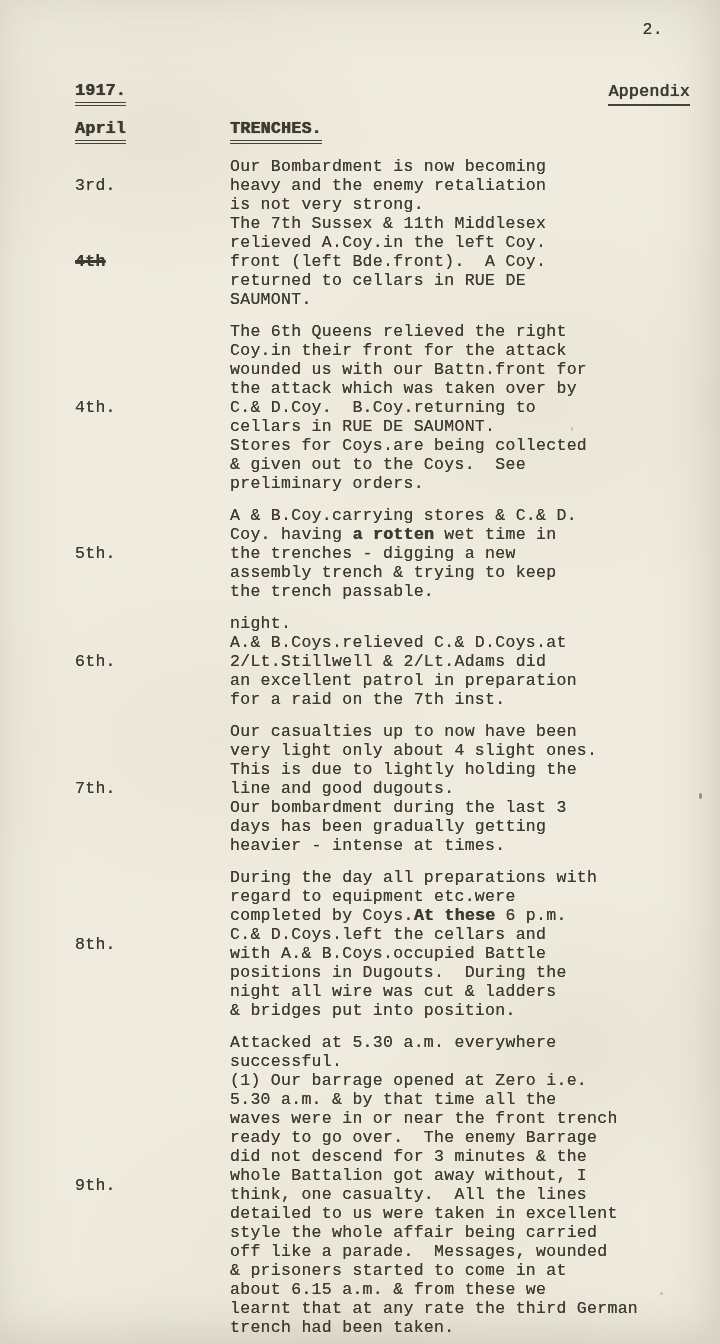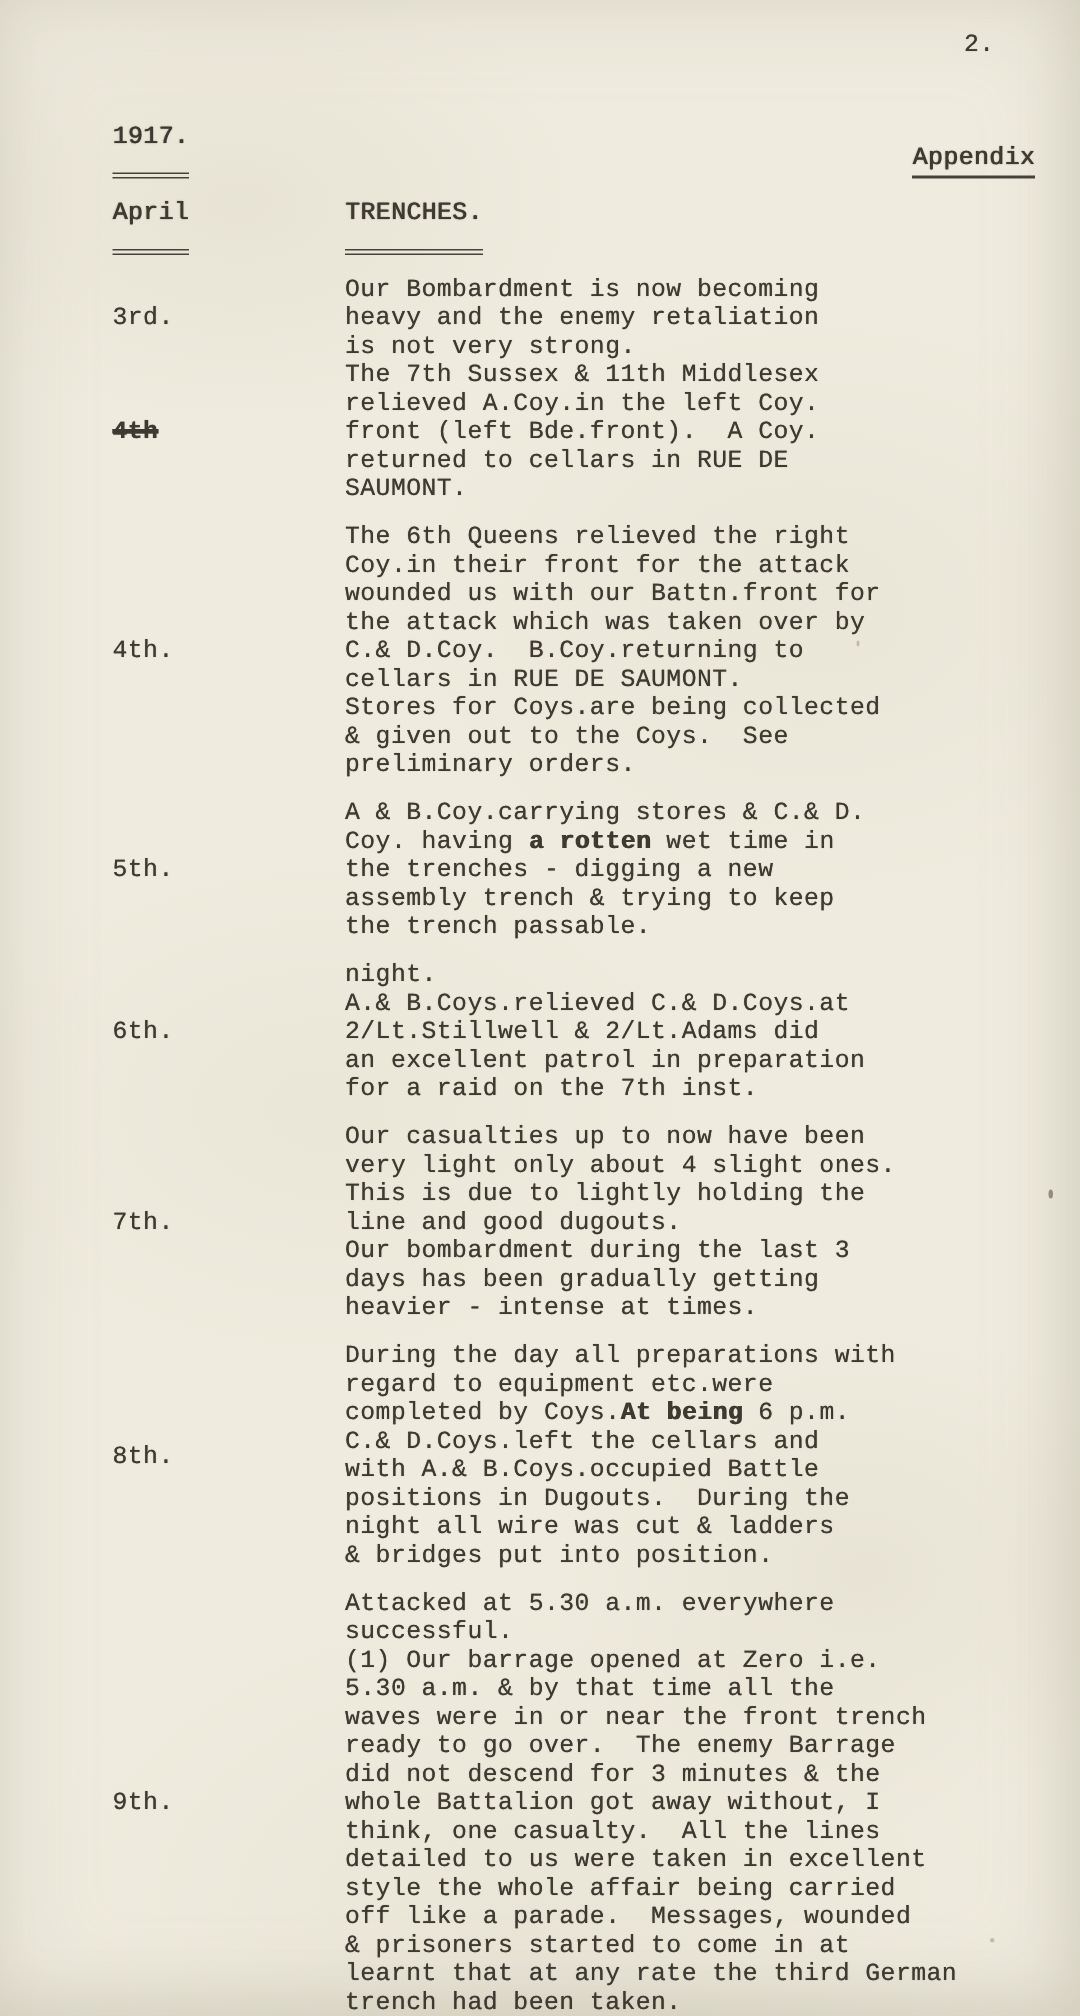--- a/index.html
+++ b/index.html
@@ -21,21 +21,21 @@
       #efecdf;
     box-shadow: inset 0 0 70px rgba(152,142,118,0.20), inset -10px -12px 34px rgba(152,142,118,0.16);
     font-size:16.5px;line-height:19px;letter-spacing:0.3px;
     text-shadow:0 0 0.5px rgba(62,58,49,0.85);
   }
   .page-number-row{text-align:right;padding-right:27px;margin-bottom:42px;}
   .header-row{display:flex;justify-content:space-between;align-items:flex-end;margin-bottom:13px;}
   .subheader-row{display:flex;margin-bottom:13px;}
   .date-col{width:155px;flex-shrink:0;}
   .heavy{text-shadow:0.5px 0 0 currentColor, 0 0 1px rgba(62,58,49,0.7);}
-  .u-double{border-bottom:4px double #46423a;padding-bottom:15px;}
+  .u-double{border-bottom:4px double #46423a;padding-bottom:2px;font-weight:bold;}
   .u-single{border-bottom:2px solid #46423a;padding-bottom:3px;margin-left:28px;}
   .entry{display:flex;margin-bottom:13px;align-items:center;}
   .entry.no-gap{margin-bottom:0;}
   .entry-date{width:155px;flex-shrink:0;}
   .entry-line{white-space:pre;}
   .struck{text-decoration:line-through;text-decoration-thickness:2.5px;font-weight:700;}
   .overtyped{font-weight:700;text-shadow:0.6px 0 0 currentColor;}
   .speck{position:absolute;background:rgba(80,72,58,0.55);border-radius:50%;}
   .speck.s1{left:699px;top:793px;width:3px;height:6px;}
   .speck.s2{left:660px;top:1292px;width:3px;height:3px;opacity:.5;}
@@ -125,21 +125,21 @@
           <div class="entry-line">Our bombardment during the last 3</div>
           <div class="entry-line">days has been gradually getting</div>
           <div class="entry-line">heavier - intense at times.</div>
         </div>
       </div>
       <div class="entry">
         <div class="entry-date">8th.</div>
         <div class="entry-body">
           <div class="entry-line">During the day all preparations with</div>
           <div class="entry-line">regard to equipment etc.were</div>
-          <div class="entry-line">completed by Coys.<span class="overtyped">At being</span> 6 p.m.</div>
+          <div class="entry-line">completed by Coys.<span class="overtyped">At these</span> 6 p.m.</div>
           <div class="entry-line">C.&amp; D.Coys.left the cellars and</div>
           <div class="entry-line">with A.&amp; B.Coys.occupied Battle</div>
           <div class="entry-line">positions in Dugouts.  During the</div>
           <div class="entry-line">night all wire was cut &amp; ladders</div>
           <div class="entry-line">&amp; bridges put into position.</div>
         </div>
       </div>
       <div class="entry">
         <div class="entry-date">9th.</div>
         <div class="entry-body">
@@ -149,20 +149,21 @@
           <div class="entry-line">5.30 a.m. &amp; by that time all the</div>
           <div class="entry-line">waves were in or near the front trench</div>
           <div class="entry-line">ready to go over.  The enemy Barrage</div>
           <div class="entry-line">did not descend for 3 minutes &amp; the</div>
           <div class="entry-line">whole Battalion got away without, I</div>
           <div class="entry-line">think, one casualty.  All the lines</div>
           <div class="entry-line">detailed to us were taken in excellent</div>
           <div class="entry-line">style the whole affair being carried</div>
           <div class="entry-line">off like a parade.  Messages, wounded</div>
           <div class="entry-line">&amp; prisoners started to come in at</div>
+          <div class="entry-line">about 6.15 a.m. &amp; from these we</div>
           <div class="entry-line">learnt that at any rate the third German</div>
           <div class="entry-line">trench had been taken.</div>
         </div>
       </div>
     </div>
 
   <span class="speck s1"></span>
   <span class="speck s2"></span>
   <span class="speck s3"></span>
 </div>

